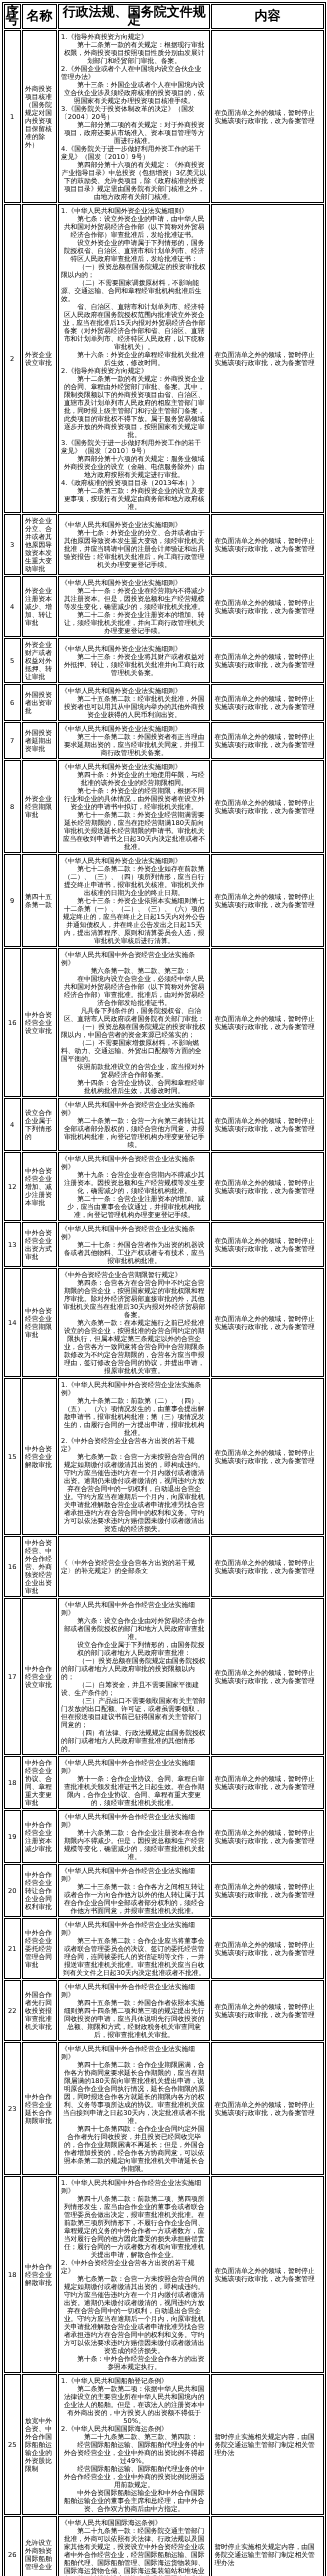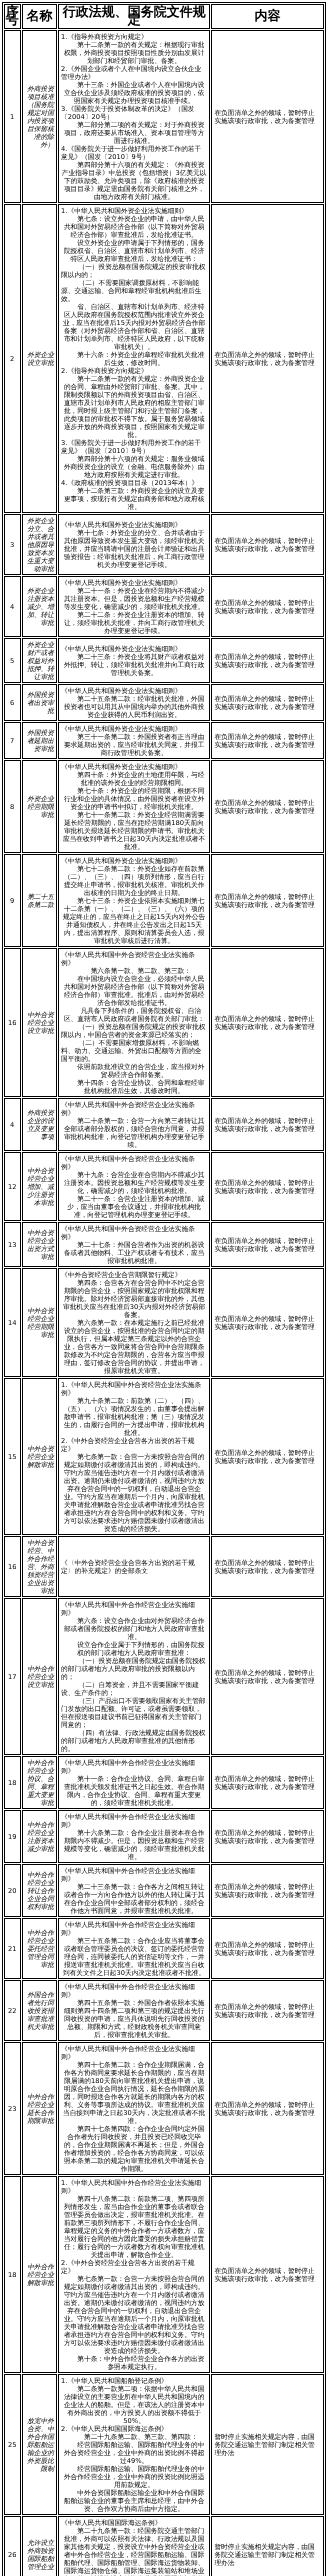--- a/index.html
+++ b/index.html
@@ -24,21 +24,21 @@
     font-size: 13px;
     line-height: 8.8px;
     text-align: center;
     padding: 3.1px 1px;
   }
   col.c-no { width: 17px; }
   col.c-name { width: 34px; }
   col.c-law { width: 148px; }
   col.c-content { width: 109px; }
   td.no { text-align: center; }
-  td.name { text-align: right; word-break: break-all; font-style: italic; }
+  td.name { text-align: left; word-break: break-all; }
   td.law { text-align: left; vertical-align: top; padding-top: 3.1px; padding-bottom: 3.1px; }
   td.content { text-align: left; font-family: Liberation Mono, monospace; }
   .law p { margin: 0; }
   .law p.ind { text-indent: 2em; text-align: center; }
   .law p.ind2 { text-indent: 2.6em; }
 </style>
 </head>
 <body>
 
 <div class="wrap">
@@ -145,21 +145,21 @@
           <td class="law">
             <p class="">《中华人民共和国外资企业法实施细则》</p>
             <p class="ind">第四十条：外资企业的土地使用年限，与经批准的该外资企业的经营期限相同。</p>
             <p class="ind">第七十条：外资企业的经营期限，根据不同行业和企业的具体情况，由外国投资者在设立外资企业的申请书中拟订，经审批机关批准。</p>
             <p class="ind">第七十一条第二款：外资企业经营期满需要延长经营期限的，应当在距经营期满180天前向审批机关报送延长经营期限的申请书。审批机关应当在收到申请书之日起30天内决定批准或者不批准。</p>
           </td>
           <td class="content">在负面清单之外的领域，暂时停止实施该项行政审批，改为备案管理</td>
         </tr>
         <tr>
           <td class="no">9</td>
-          <td class="name">第二十五条第二款</td>
+          <td class="name">第四十五条第一款</td>
           <td class="law">
             <p class="">《中华人民共和国外资企业法实施细则》</p>
             <p class="ind">第七十二条第二款：外资企业如存在前款第（二）、（三）、（四）项所列情形，应当自行提交终止申请书，报审批机关核准。审批机关作出核准的日期为企业的终止日期。</p>
             <p class="ind">第七十三条：外资企业依照本实施细则第七十二条第（一）、（二）、（三）、（六）项的规定终止的，应当在终止之日起15天内对外公告并通知债权人，并在终止公告发出之日起15天内，提出清算程序、原则和清算委员会人选，报审批机关审核后进行清算。</p>
           </td>
           <td class="content">在负面清单之外的领域，暂时停止实施该项行政审批，改为备案管理</td>
         </tr>
         <tr>
           <td class="no">16</td>
           <td class="name">中外合资经营企业设立审批</td>
@@ -170,21 +170,21 @@
             <p class="ind">凡具备下列条件的，国务院授权省、自治区、直辖市人民政府或者国务院有关部门审批：</p>
             <p class="ind2">（一）投资总额在国务院规定的投资审批权限以内，中国合营者的资金来源已经落实的；</p>
             <p class="ind2">（二）不需要国家增拨原材料，不影响燃料、动力、交通运输、外贸出口配额等方面的全国平衡的。</p>
             <p class="ind">依照前款批准设立的合营企业，应当报对外贸易经济合作部备案。</p>
             <p class="ind">第十四条：合营企业协议、合同和章程经审批机构批准后生效，其修改时同。</p>
           </td>
           <td class="content">在负面清单之外的领域，暂时停止实施该项行政审批，改为备案管理</td>
         </tr>
         <tr>
           <td class="no">4</td>
-          <td class="name">外商投资企业的设立及变更事项</td>
+          <td class="name">设立合作企业属于下列情形的</td>
           <td class="law">
             <p class="">《中华人民共和国中外合资经营企业法实施条例》</p>
             <p class="ind">第二十条第一款：合营一方向第三者转让其全部或者部分股权的，须经合营他方同意，并报审批机构批准，向登记管理机构办理变更登记手续。</p>
           </td>
           <td class="content">在负面清单之外的领域，暂时停止实施该项行政审批，改为备案管理</td>
         </tr>
         <tr>
           <td class="no">12</td>
           <td class="name">中外合资经营企业增加、减少注册资本审批</td>
           <td class="law">

